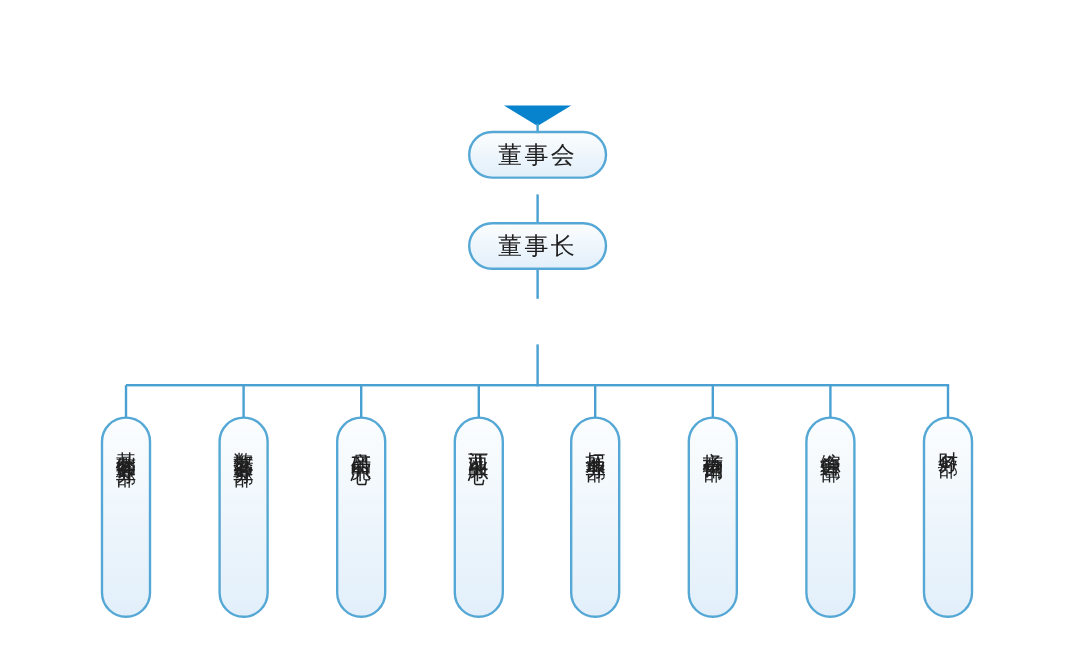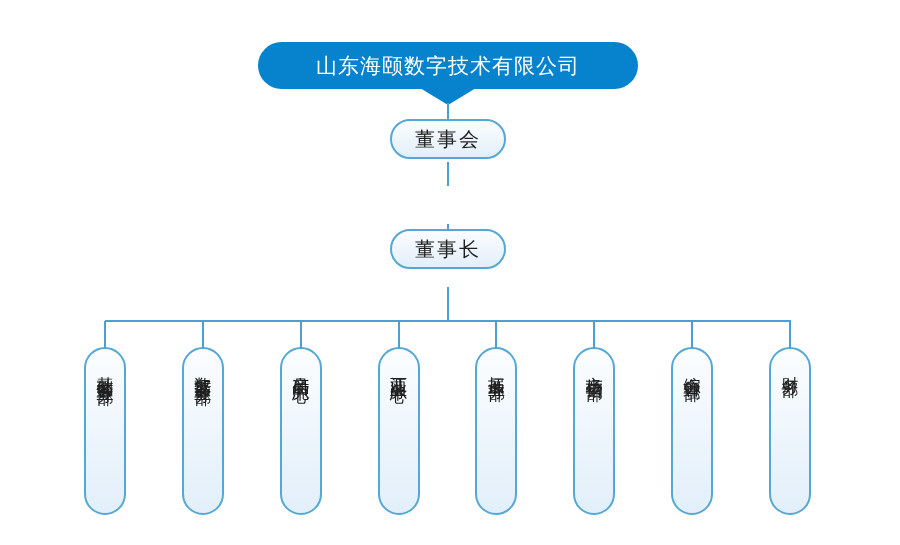--- a/index.html
+++ b/index.html
@@ -115,34 +115,31 @@
     font-size: 17px;
     letter-spacing: 2px;
     line-height: 1;
   }
 </style>
 </head>
 <body>
 
 <div class="canvas">
 
-  <div class="root-node">
-    <span>山东海颐数字技术有限公司</span>
-  </div>
   <div class="root-pointer"></div>
 
   <div class="vline" style="left:447px; top:103px; height:21px;"></div>
   <div class="vline" style="left:447px; top:162px; height:24px;"></div>
   <div class="vline" style="left:447px; top:224px; height:25px;"></div>
   <div class="vline" style="left:447px; top:287px; height:35px;"></div>
 
-  <div class="chain-pill" style="top:119px;">
+  <div class="chain-pill" style="top:109px;">
     <span>董事会</span>
   </div>
-  <div class="chain-pill" style="top:185px;margin-top:44px;">
+  <div class="chain-pill" style="top:185px;">
     <span>董事长</span>
   </div>
 
   <div class="hline" style="left:105px; top:320px; width:686px;"></div>
 
   <div class="dept-row">
     <div class="dept-pill">
       <span>基础警务业务部</span>
     </div>
     <div class="dept-pill">

